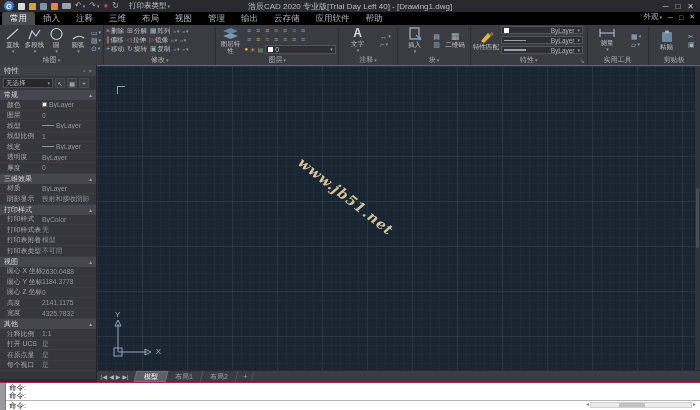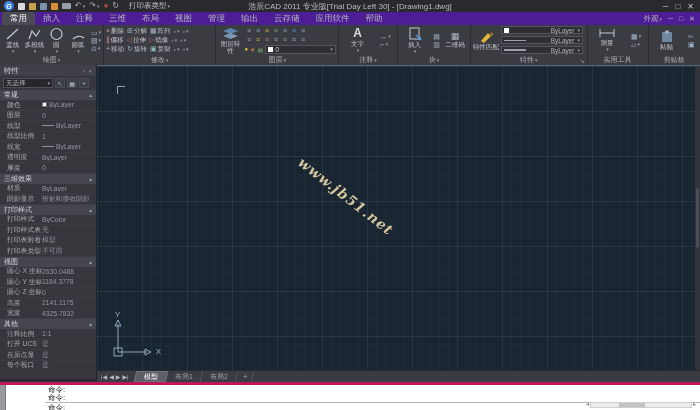--- a/index.html
+++ b/index.html
@@ -22,21 +22,21 @@
   .qi.save { background:#7f92a8; border-radius:1px; }
   .qi.saveas { background:#d78f35; border-radius:1px; }
   .qi.print { background:#9aa0a8; width:9px; height:6px; border-radius:1px; }
   .qg { font-size:8px; color:#aeb2b8; line-height:8px; }
   .qg.red { color:#b04a42; }
   .ws { display:flex; align-items:center; font-size:7.5px; color:#c0c3c8; padding:0 3px; margin-left:3px; }
   .wtitle { position:absolute; left:0; right:0; text-align:center; font-size:8px; color:#b9bcc1; pointer-events:none; }
   .winbtns { margin-left:auto; display:flex; gap:7px; z-index:2; font-size:8px; color:#c0c3c8; padding-right:2px; }
 
   
-  .tabrow { height:13px; background:#4c1d95; display:flex; align-items:center; padding:0 2px; }
+  .tabrow { height:13px; background:#000000; display:flex; align-items:flex-start; padding:0 2px; }
   .tabs { display:flex; height:13px; align-items:flex-end; }
   .rtab { font-size:8.5px; color:#b2b4b9; padding:1px 8px 2px; line-height:10px; }
   .rtab.active { background:#4b4b53; color:#fff; border-radius:2px 2px 0 0; }
   .tabrow-right { margin-left:auto; display:flex; align-items:center; gap:6px; padding-right:3px; }
   .appearance { font-size:7.5px; color:#b2b4b9; display:flex; align-items:center; }
   .mini { font-size:7px; color:#b2b4b9; }
 
   
   .ribbon { height:40px; background:#3b3b42; display:flex; }
   .rpanel { height:100%; display:flex; flex-direction:column; border-right:1px solid #2b2b30; }
@@ -108,21 +108,21 @@
 
   .laybar { height:12px; background:#3b3b42; border-top:1px solid #2a2a2e; display:flex; align-items:center; padding-left:4px; font-size:7px; }
   .lnav { color:#b4b7bc; font-size:6px; margin-right:2px; }
   .ltabs { display:flex; align-items:stretch; height:100%; margin-left:4px; }
   .ltab { padding:0 8px; display:flex; align-items:center; color:#9da0a6; border-right:1px solid #55555c; transform:skewX(-14deg); }
   .ltab > span { transform:skewX(14deg); font-size:7px; }
   .ltab.active { background:#5d5d66; color:#fff; border:1px solid #70707a; }
   .laddbtn { margin-left:3px; color:#9da0a6; font-size:8px; transform:skewX(-14deg); padding:0 4px; border-right:1px solid #55555c; }
 
   
-  .cmd { height:28px; display:flex; border-top:3px solid #be185d; background:#fff;gap:39px; }
+  .cmd { height:28px; display:flex; border-top:1px solid #be185d; background:#fff; }
   .cmd-gutter { width:6px; background:#9a9a9e; border-right:1px solid #777; }
   .cmd-main { flex:1; position:relative; display:flex; flex-direction:column; }
   .cmd-hist { flex:1; padding:1px 3px 0; }
   .cline { font-size:7.5px; line-height:8px; color:#222; }
   .cmd-prompt-row { height:11px; border-top:1px solid #b5b5b5; display:flex; align-items:center; padding:0 3px; }
   .cprompt { font-size:7.5px; color:#222; }
   .hscroll { position:absolute; right:4px; bottom:2px; width:110px; height:7px; display:flex; align-items:center; gap:1px; }
   .harr { font-size:6px; color:#888; line-height:7px; }
   .htrack { flex:1; height:6px; background:#ececec; border:1px solid #cfcfcf; position:relative; }
   .hthumb { position:absolute; left:28px; top:0; width:26px; height:4px; background:#c2c2c2; }
@@ -142,21 +142,21 @@
       <span class="qi print"></span>
       <span class="qg">↶<span class="caret">▾</span></span>
       <span class="qg">↷<span class="caret">▾</span></span>
       <span class="qg red">●</span>
       <span class="qg">↻</span>
       <span class="ws">
         <span>打印表类型</span>
           <span class="caret">▾</span>
       </span>
     </div>
-    <div class="wtitle">浩辰CAD 2011 专业版[Trial Day Left 30] - [Drawing1.dwg]</div>
+    <div class="wtitle">浩辰CAD 2020 专业版[Trial Day Left 40] - [Drawing1.dwg]</div>
     <div class="winbtns">
       <span>─</span>
       <span>□</span>
       <span>✕</span>
     </div>
   </div>
 
   <div class="tabrow">
     <div class="tabs">
         <span class="rtab active">常用</span>

